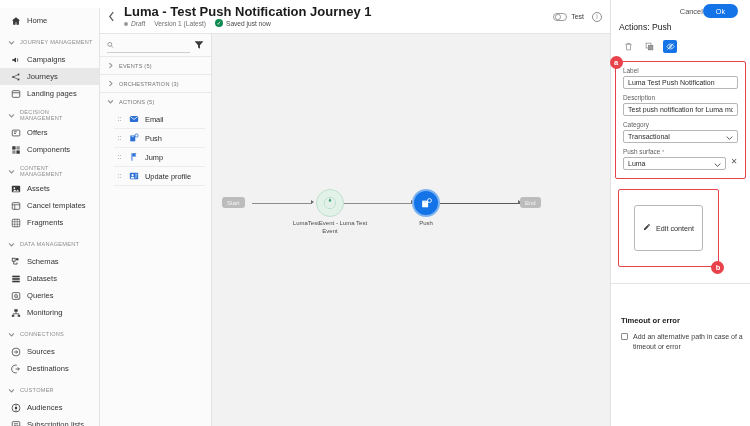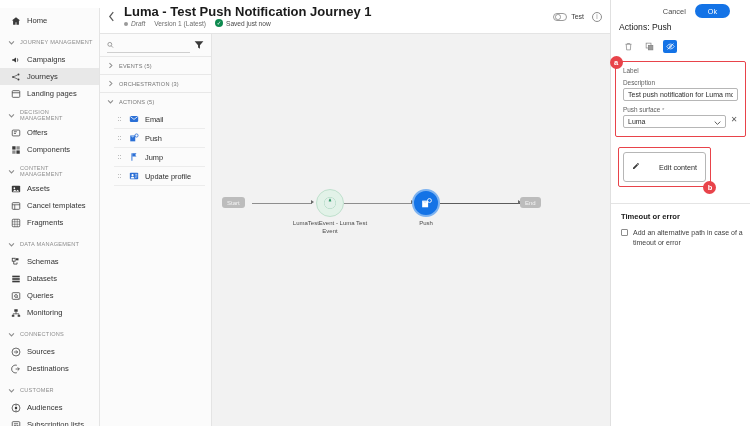--- a/index.html
+++ b/index.html
@@ -87,21 +87,21 @@
   }
   .edge { position:absolute; height:1px; background:#8e8e8e; }
   .arrow { position:absolute; width:0;height:0;border-left:3.5px solid #6a6a6a;border-top:2.5px solid transparent;border-bottom:2.5px solid transparent; }
   .node-circle {
     position:absolute; border-radius:50%; display:flex; align-items:center; justify-content:center; cursor:pointer;
   }
   .node-label { position:absolute; text-align:center; font-size:6px; color:#4b4b4b; line-height:7.5px; }
 
   
   #right-panel { position:absolute; left:610px; top:0; width:140px; height:426px; background:#ffffff; border-left:1px solid #e0e0e0; }
-  #rp-actions { display:flex; align-items:center; justify-content:flex-end; gap:9px; height:22px; padding-right:20px; }
+  #rp-actions { display:flex; align-items:center; justify-content:flex-end; height:22px; padding-right:12px; }
   .link-btn { font-size:7.4px; color:#4a4a4a; cursor:pointer; }
   .ok-btn { background:#1473e6; color:#fff; font-size:7.2px; border-radius:9px; padding:2.5px 13px; cursor:pointer; border:none; font-family:"Liberation Sans", sans-serif; }
   #rp-title { font-size:8.6px; font-weight:normal; color:#1b1b1b; padding:0 8px 6px 8px; }
   #rp-toolbar { display:flex; align-items:center; gap:7px; padding:2px 8px 8px 10px; }
   .tb-btn { width:14px;height:13px;display:flex;align-items:center;justify-content:center;cursor:pointer;border-radius:2px; }
   .tb-btn.active { background:#1473e6; }
 
   #form-region { position:relative; margin:0 4px 0 4px; border:1.4px solid #e8434a; border-radius:2px; padding:5px 7px 8px 7px; }
   .fld { margin-bottom:5px; }
   .fld:last-child { margin-bottom:0; }
@@ -113,32 +113,32 @@
     font-family:"Liberation Sans", sans-serif;
   }
   .fld-select { position:relative; }
   .fld-select .caret { position:absolute; right:5px; top:3.5px; pointer-events:none; }
   .surface-row { display:flex; gap:4px; }
   .surface-row .fld-select { flex:1; }
   .clear-x { font-size:8px; color:#5b5b5b; cursor:pointer; width:8px; text-align:center; }
 
   #edit-content-wrap { position:relative; margin:10px 4px 0 7px; border:1.4px solid #e8434a; border-radius:2px; display:inline-block; }
   #edit-content-btn {
-    display:flex; align-items:center; gap:19px;
+    display:flex; align-items:center; gap:5px;
     border:1px solid #b6b6b6; border-radius:3px; background:#fff;
-    font-size:7.2px; color:#2b2b2b; padding:9px 8px; margin:4px; cursor:pointer;
+    font-size:7.2px; color:#2b2b2b; padding:17px 8px; margin:15px; cursor:pointer;
     font-family:"Liberation Sans", sans-serif;
   }
   .badge {
     position:absolute; width:13px;height:13px;border-radius:50%;
     background:#e8434a; color:#fff; font-size:7.5px; font-weight:bold;
     display:flex; align-items:center; justify-content:center;
   }
   #rp-divider { margin-top:16px; border-top:1px solid #e4e4e4; }
-  #timeout-sec { padding:8px 0 0 10px; }
+  #timeout-sec { padding:8px 0 0 10px;margin-top:24px; }
   #timeout-title { font-size:7.6px; font-weight:bold; color:#1b1b1b; margin-bottom:7px; }
   .cb-row { display:flex; gap:5px; align-items:flex-start; cursor:pointer; }
   .cb { width:7px;height:7px;border:1px solid #8c8c8c;border-radius:1px;flex:none;margin-top:1px;background:#fff; }
   .cb-label { font-size:7px; color:#3d3d3d; line-height:9.5px; }
 </style>
 </head>
 <body>
 
 <div id="left-nav">
   <div class="nav-item">
@@ -529,27 +529,39 @@
           <path d="M4 20 20 4"></path>
         </svg>
     </span>
   </div>
 
   <div id="form-region">
     <div class="badge" style="left:-6.5px; top:-6.5px;">a</div>
 
     <div class="fld">
       <div class="fld-label">Label</div>
+      <input class="fld-input" value="Luma Test Push Notification" style="">
     </div>
 
     <div class="fld">
       <div class="fld-label">Description</div>
       <input class="fld-input" value="Test push notification for Luma mobile app" style="">
     </div>
 
+    <div class="fld">
+      <div class="fld-label">Category</div>
+      <div class="fld-select">
+        <input class="fld-input" readonly="" value="Transactional" style="">
+        <span class="caret">
+          <svg width="7" height="6" viewBox="0 0 10 6" fill="none" stroke="#555" stroke-width="1.4">
+              <path d="M1 1l4 4 4-4"></path>
+            </svg>
+        </span>
+      </div>
+    </div>
 
     <div class="fld">
       <div class="fld-label">
         <span>Push surface</span>
         <span class="req">*</span>
       </div>
       <div class="surface-row">
         <div class="fld-select">
           <input class="fld-input" readonly="" value="Luma" style="">
           <span class="caret">

